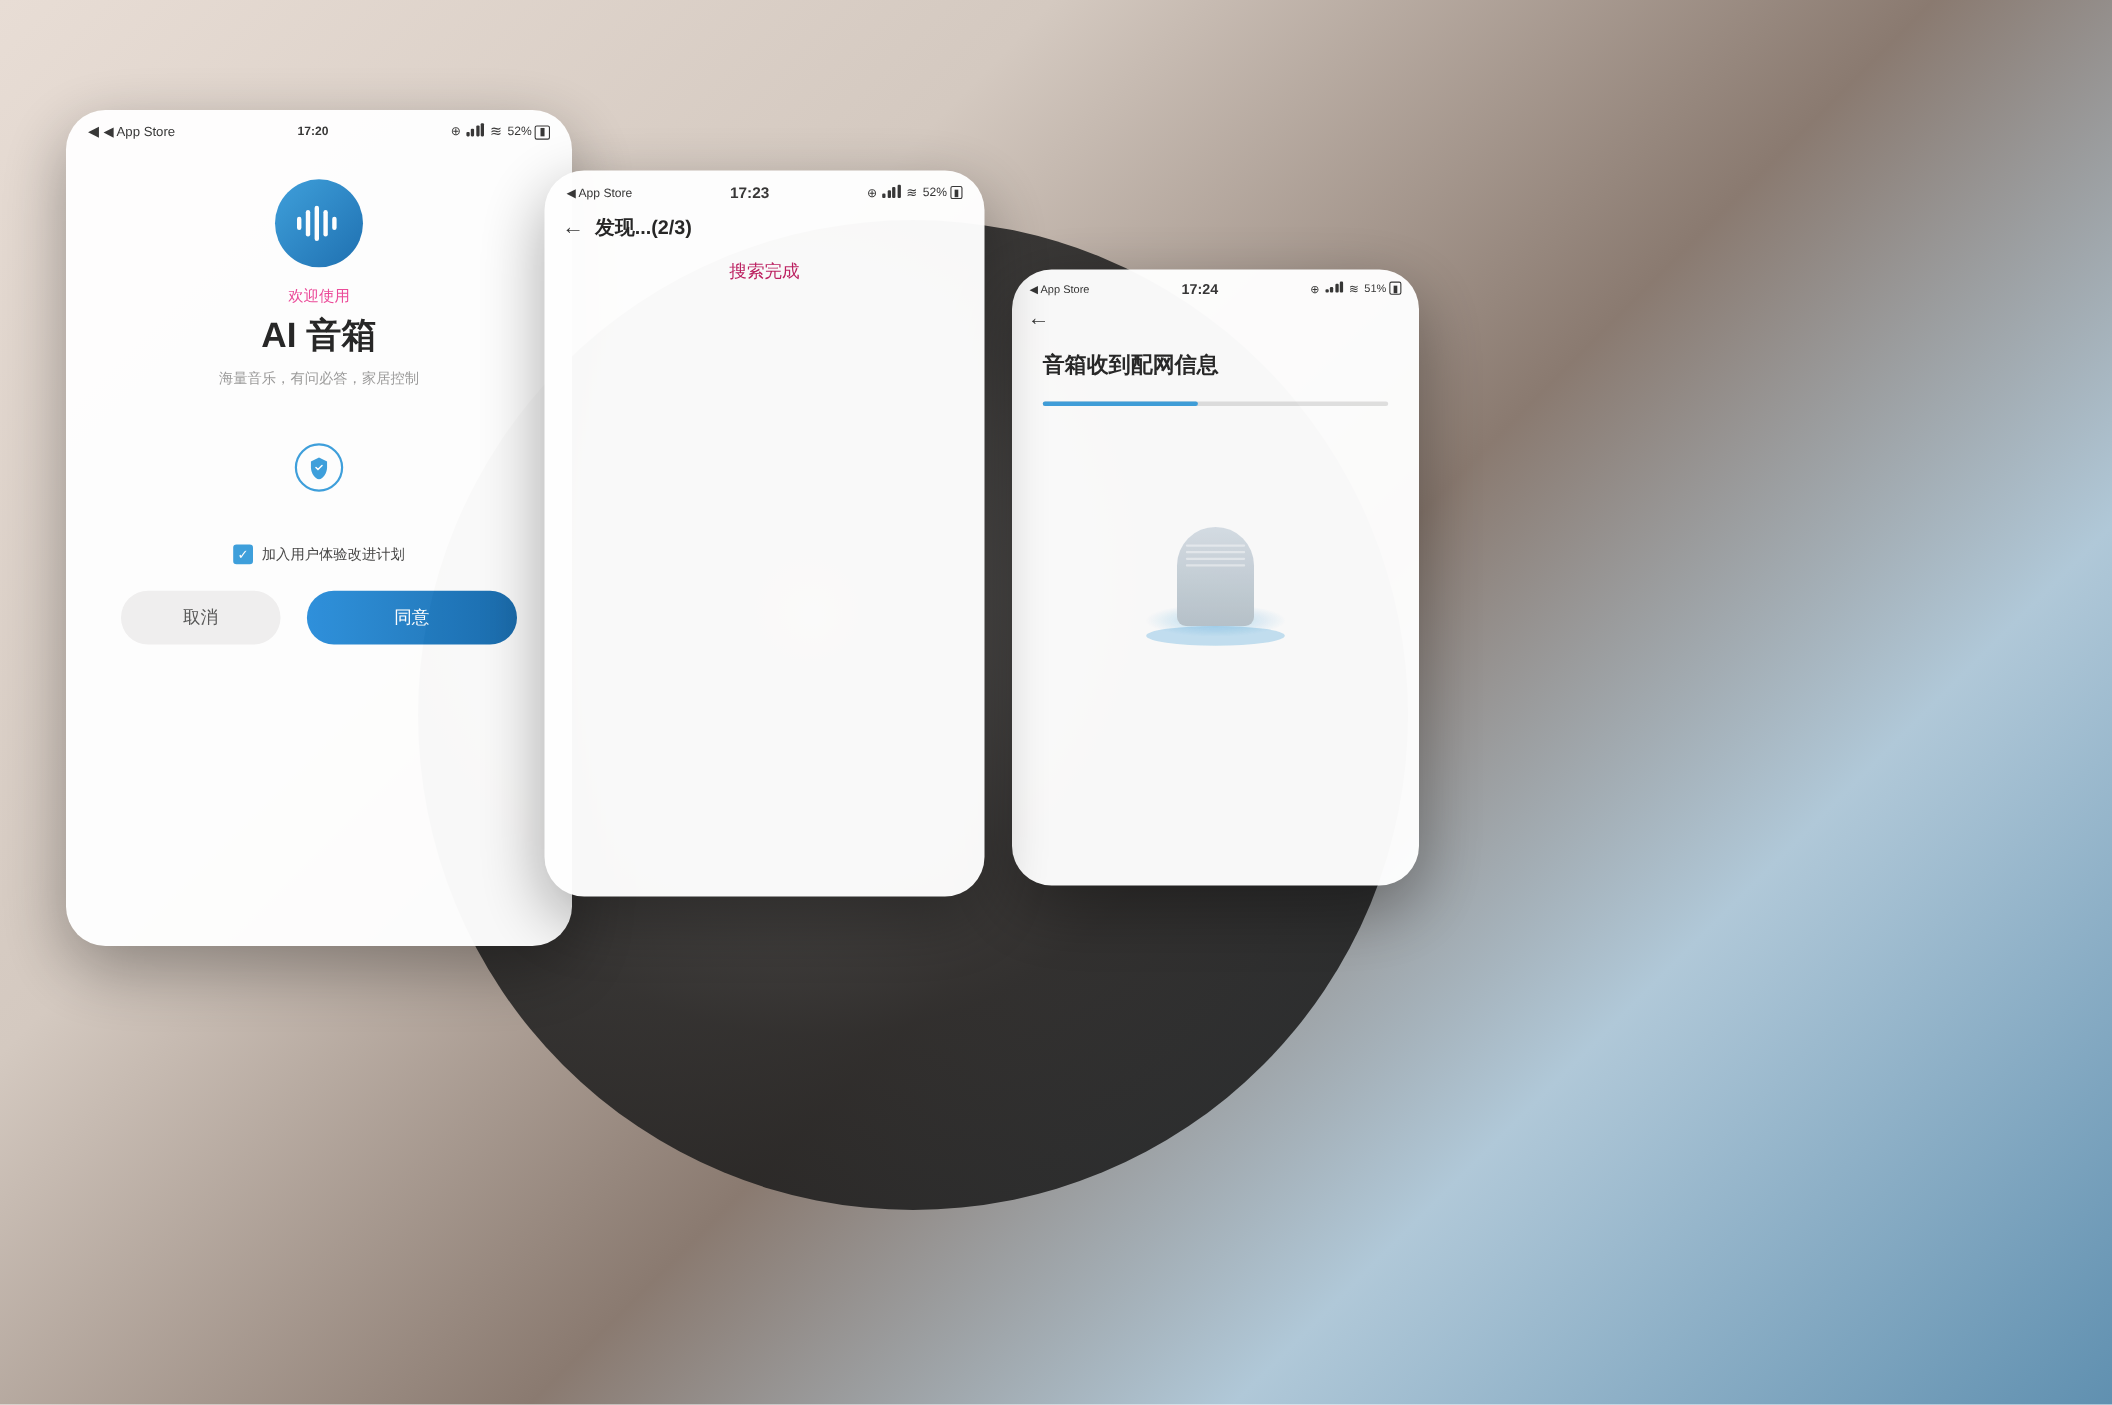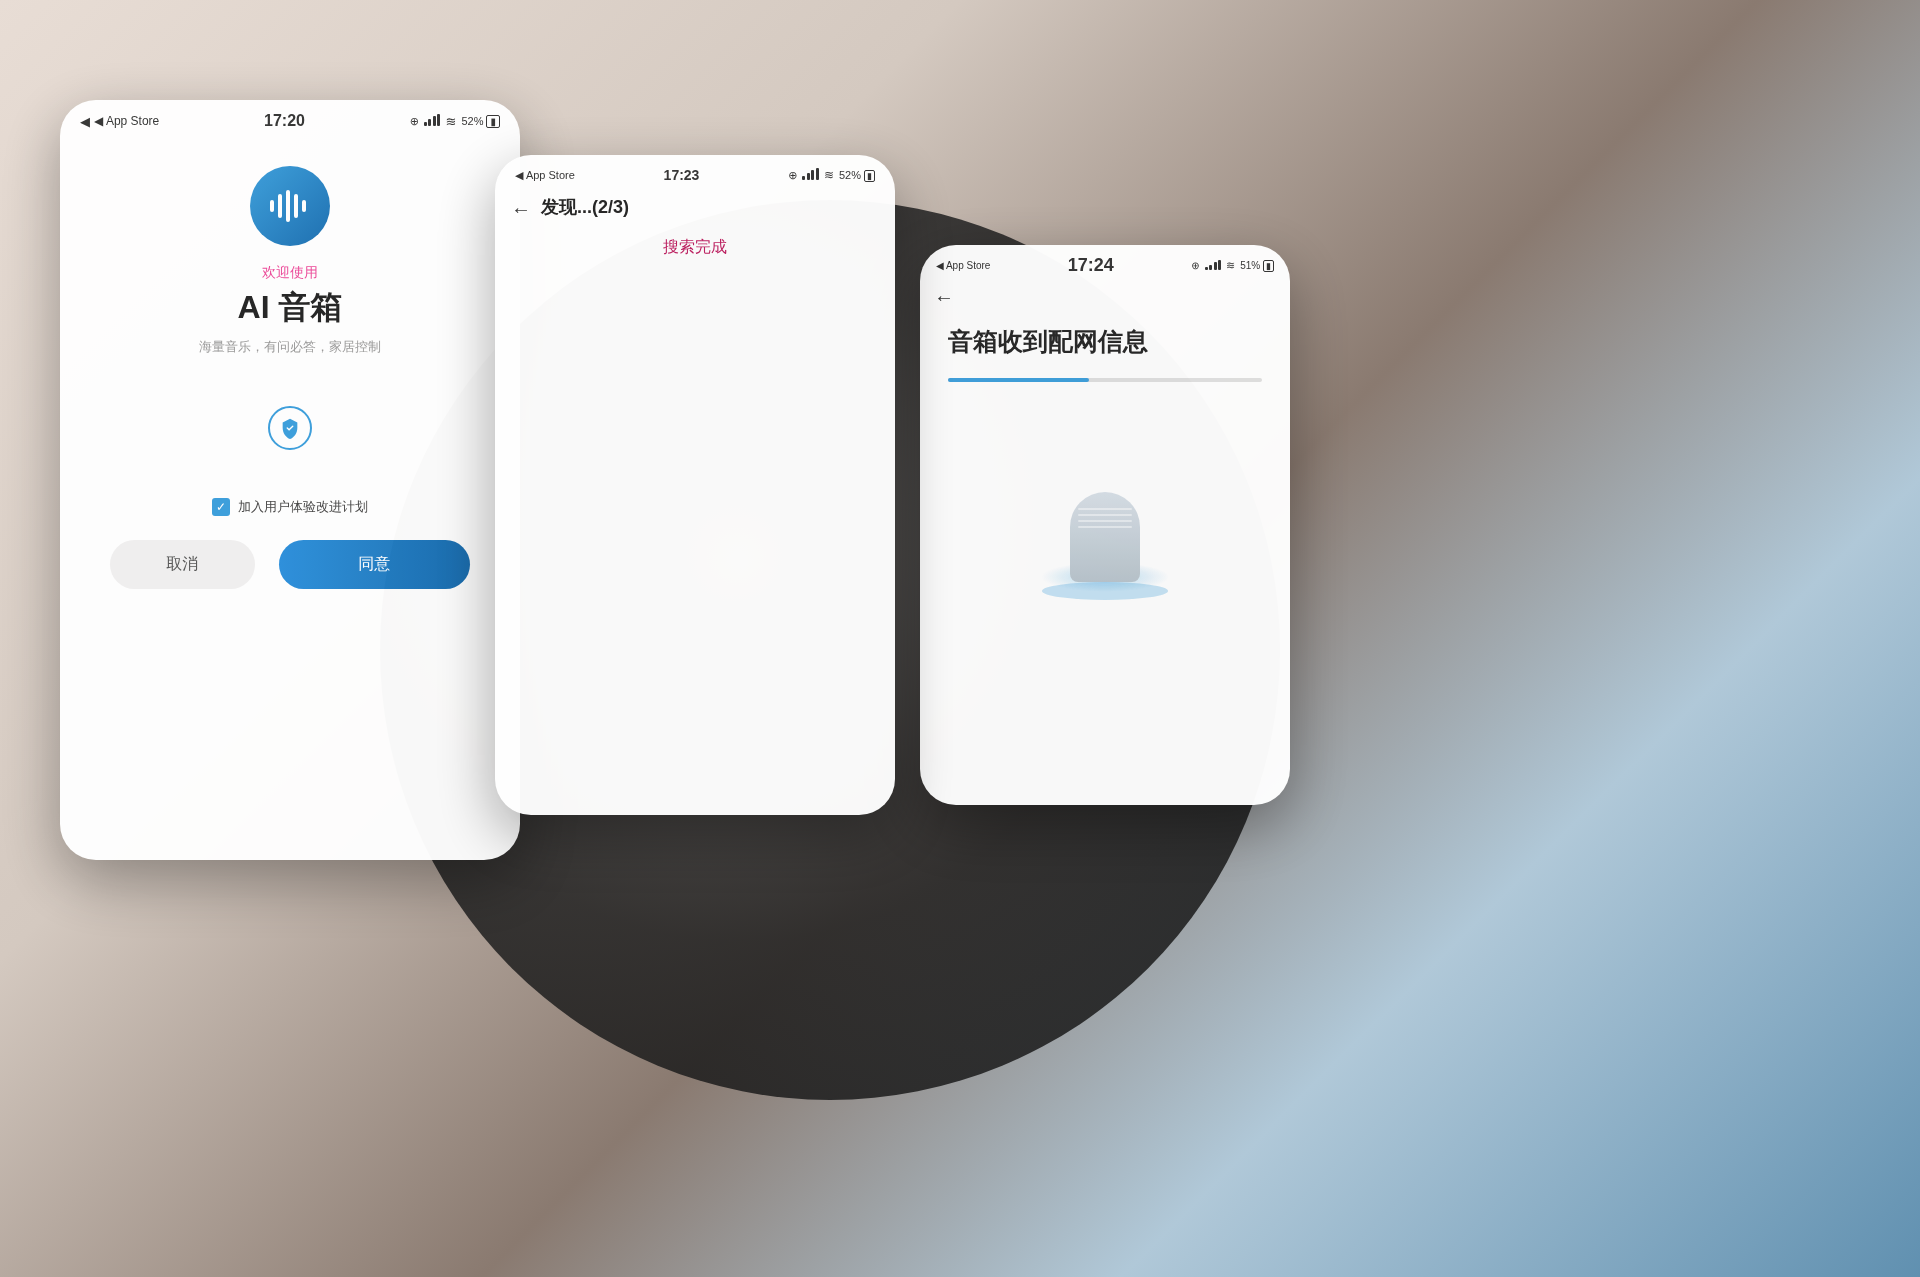--- a/index.html
+++ b/index.html
@@ -233,21 +233,21 @@
 
     .phone3 .nav-bar {
       padding: 4px 14px 8px;
     }
 
     .phone3 .main-content {
       padding: 20px 30px;
     }
 
     .config-title {
-      font-size: 25px;
+      font-size: 20px;
       font-weight: 600;
       color: #222;
       line-height: 1.3;
       margin-bottom: 20px;
     }
 
     .progress-bar-wrap {
       width: 100%;
       height: 4px;
       background: #e0e0e0;
@@ -312,21 +312,21 @@
 
 <div class="bg"></div>
 <div class="vacuum-bg"></div>
 
 <div class="phone-card phone1">
   <div class="status-bar">
     <div class="status-left">
       <span>◀</span>
       <span style="font-size:12px;">◀ App Store</span>
     </div>
-    <span style="font-weight:600;font-size:16px;">17:20</span>
+    <span style="font-weight:600;font-size:11px;">17:20</span>
     <div class="status-icons">
       <span style="font-size:11px;">⊕</span>
       <span>
         <span class="signal-bars">
             <span></span>
             <span></span>
             <span></span>
             <span></span>
           </span>
       </span>
@@ -401,21 +401,21 @@
     <span class="nav-title">发现...(2/3)</span>
   </div>
 
   <div class="phone2 search-complete" style="text-align:center;font-size:16px;color:#be185d;margin:8px 0 16px;">搜索完成</div>
 
 </div>
 
 <div class="phone-card phone3">
   <div class="status-bar">
     <span style="font-size:10px;">◀ App Store</span>
-    <span style="font-weight:600;font-size:18px;">17:24</span>
+    <span style="font-weight:600;font-size:13px;">17:24</span>
     <div class="status-icons">
       <span style="font-size:10px;">⊕</span>
       <span>
         <span class="signal-bars" style="height:10px;">
           <span style="height:3px;"></span>
           <span style="height:5px;"></span>
           <span style="height:8px;"></span>
           <span style="height:10px;"></span>
         </span>
       </span>

